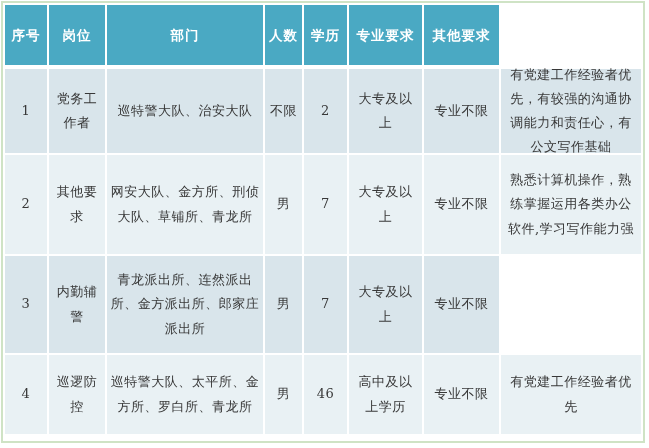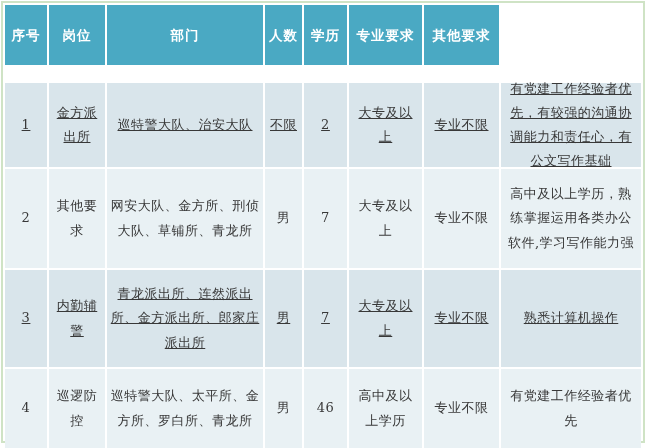--- a/index.html
+++ b/index.html
@@ -17,21 +17,21 @@
     padding: 2px;
   }
   .row {
     display: grid;
     grid-template-columns: 42px 56px 156px 37px 43px 73px 75px 1fr;
     column-gap: 2px;
     margin-bottom: 2px;
     background: #ffffff;
   }
   .row:last-child { margin-bottom: 0; }
-  .row.header { margin-bottom: 18px; }
+  .row.header { margin-bottom: 4px; }
   .cell {
     display: flex; align-items: center; justify-content: center;
     text-align: center;
     color: var(--text, #383838);
     font-size: 13px;
     letter-spacing: 0.5px;
     line-height: 1.85;
     padding: 2px 3px;
   }
   .header .cell {
@@ -40,70 +40,69 @@
     font-family: "DejaVu Sans", "Liberation Sans", sans-serif;
     font-weight: bold;
     font-size: 13.5px;
     height: 60px;
     letter-spacing: 1px;
   }
   .r1 .cell { height: 84px; }
   .r2 .cell { height: 99px; }
   .r3 .cell { height: 97px; }
   .r4 .cell { height: 79px; }
-  .odd  .cell { background: var(--row-odd-bg, #d9e5eb); text-decoration: underline; }
+  .odd  .cell { background: var(--row-odd-bg, #d9e5eb); }
   .even .cell { background: var(--row-even-bg, #e9f1f4); }
 </style>
 </head>
 <body>
 
 <div class="page">
   <div class="table-frame">
 
     <div class="row header">
       <div class="cell">序号</div>
       <div class="cell">岗位</div>
       <div class="cell">部门</div>
       <div class="cell">人数</div>
       <div class="cell">学历</div>
       <div class="cell">专业要求</div>
       <div class="cell">其他要求</div>
     </div>
 
     <div class="row body r1 odd">
       <div class="cell">1</div>
-      <div class="cell">金方派出所</div>
+      <div class="cell">党务工作者</div>
       <div class="cell">巡特警大队、治安大队</div>
       <div class="cell">不限</div>
       <div class="cell">2</div>
       <div class="cell">大专及以上</div>
       <div class="cell">专业不限</div>
       <div class="cell">有党建工作经验者优先，有较强的沟通协调能力和责任心，有公文写作基础</div>
     </div>
 
     <div class="row body r2 even">
       <div class="cell">2</div>
       <div class="cell">其他要求</div>
       <div class="cell">网安大队、金方所、刑侦大队、草铺所、青龙所</div>
       <div class="cell">男</div>
       <div class="cell">7</div>
       <div class="cell">大专及以上</div>
       <div class="cell">专业不限</div>
-      <div class="cell">高中及以上学历，熟练掌握运用各类办公软件,学习写作能力强</div>
+      <div class="cell">熟悉计算机操作，熟练掌握运用各类办公软件,学习写作能力强</div>
     </div>
 
     <div class="row body r3 odd">
       <div class="cell">3</div>
       <div class="cell">内勤辅警</div>
       <div class="cell">青龙派出所、连然派出所、金方派出所、郎家庄派出所</div>
       <div class="cell">男</div>
       <div class="cell">7</div>
       <div class="cell">大专及以上</div>
       <div class="cell">专业不限</div>
-      <div class="cell">熟悉计算机操作</div>
     </div>
 
     <div class="row body r4 even">
       <div class="cell">4</div>
       <div class="cell">巡逻防控</div>
       <div class="cell">巡特警大队、太平所、金方所、罗白所、青龙所</div>
       <div class="cell">男</div>
       <div class="cell">46</div>
       <div class="cell">高中及以上学历</div>
       <div class="cell">专业不限</div>

